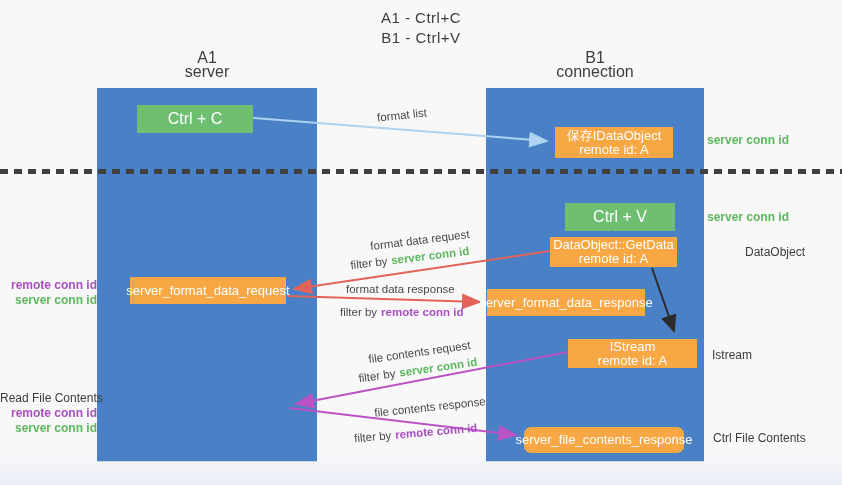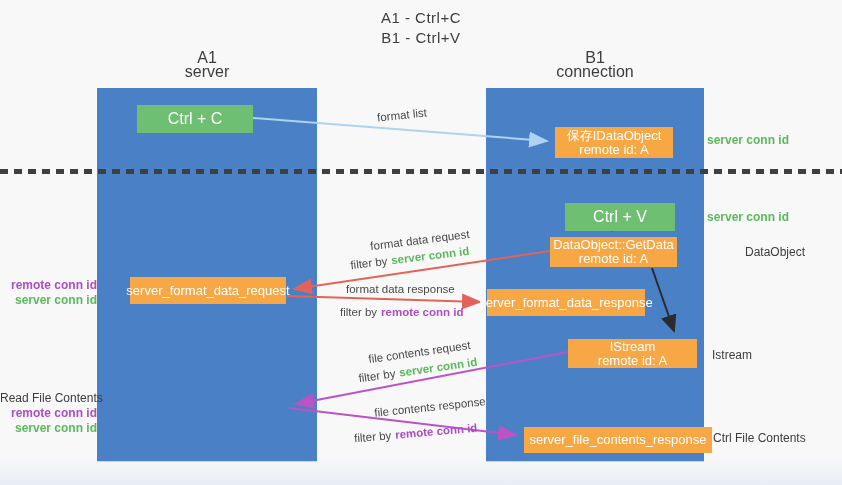--- a/index.html
+++ b/index.html
@@ -36,21 +36,21 @@
   .green  { background:#6fbf73; font-size:16px; }
   .orange { background:#f7a845; font-size:13px; line-height:14px; }
   #ctrl-c   { left:137px; top:105px; width:116px; height:28px; }
   #save-obj { left:555px; top:127px; width:118px; height:31px; }
   #ctrl-v   { left:565px; top:180px; width:110px; height:28px;margin-top:23px; }
   #getdata  { left:550px; top:237px; width:127px; height:30px; }
   #fmt-req  { left:130px; top:277px; width:156px; height:27px; }
   #fmt-resp { left:487px; top:289px; width:158px; height:27px;text-align:right; }
   #istream  { left:568px; top:339px; width:129px; height:29px; }
   #file-req { left:128px; top:393px; width:160px; height:27px; }
-  #file-resp{ left:524px; top:427px; width:188px; height:26px; }
+  #file-resp{ left:524px; top:427px; width:160px; height:26px;border-radius:7px; }
 
   
   .ann { position:absolute; z-index:4; font-size:12px; color:#3c3c3c; white-space:nowrap; }
   .ann.key-green  { color:#5cb85c; font-weight:bold; }
   #ann-scid-top { left:707px; top:133px; }
   #ann-scid-mid { left:707px; top:210px; }
   #ann-dataobject { left:745px; top:245px; }
   #ann-istream { left:712px; top:348px; }
   #ann-write { left:713px; top:431px; }
   .left-gutter { position:absolute; left:0; width:97px; text-align:right;

